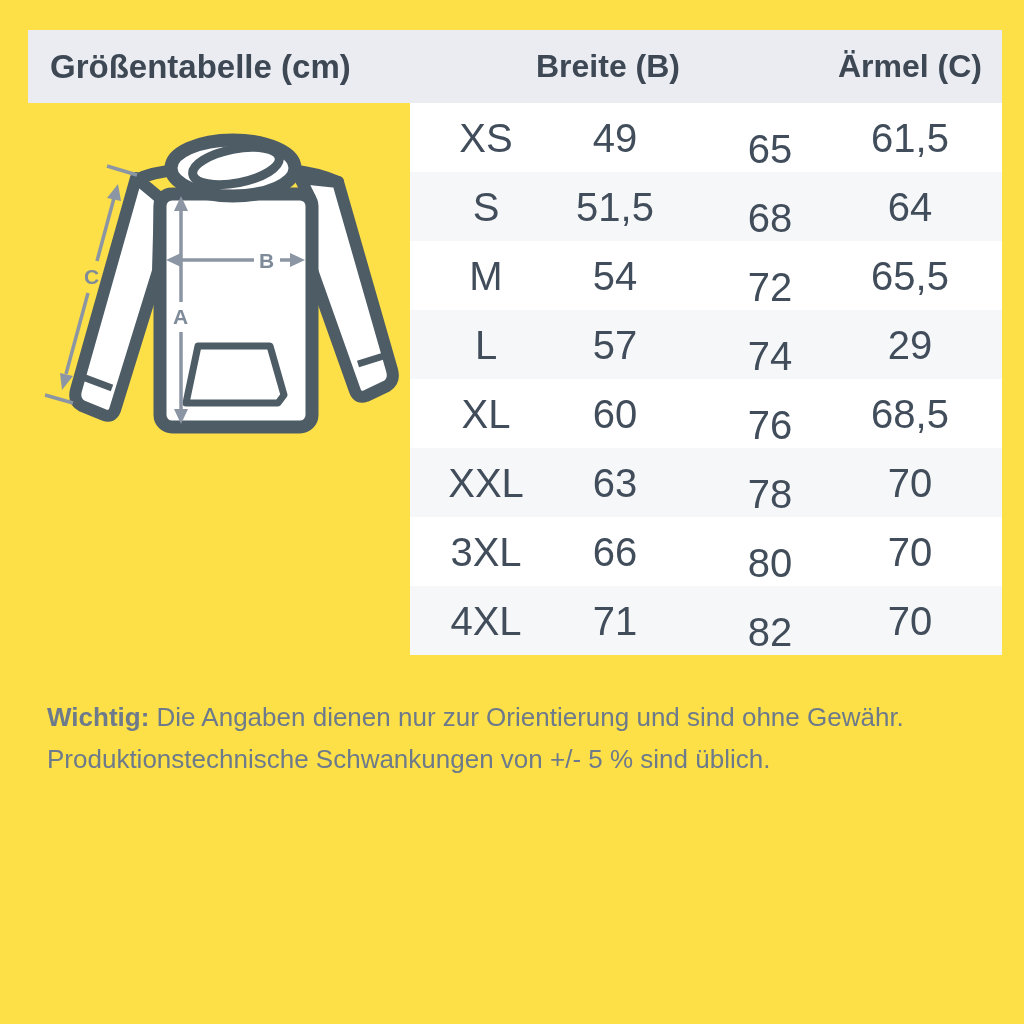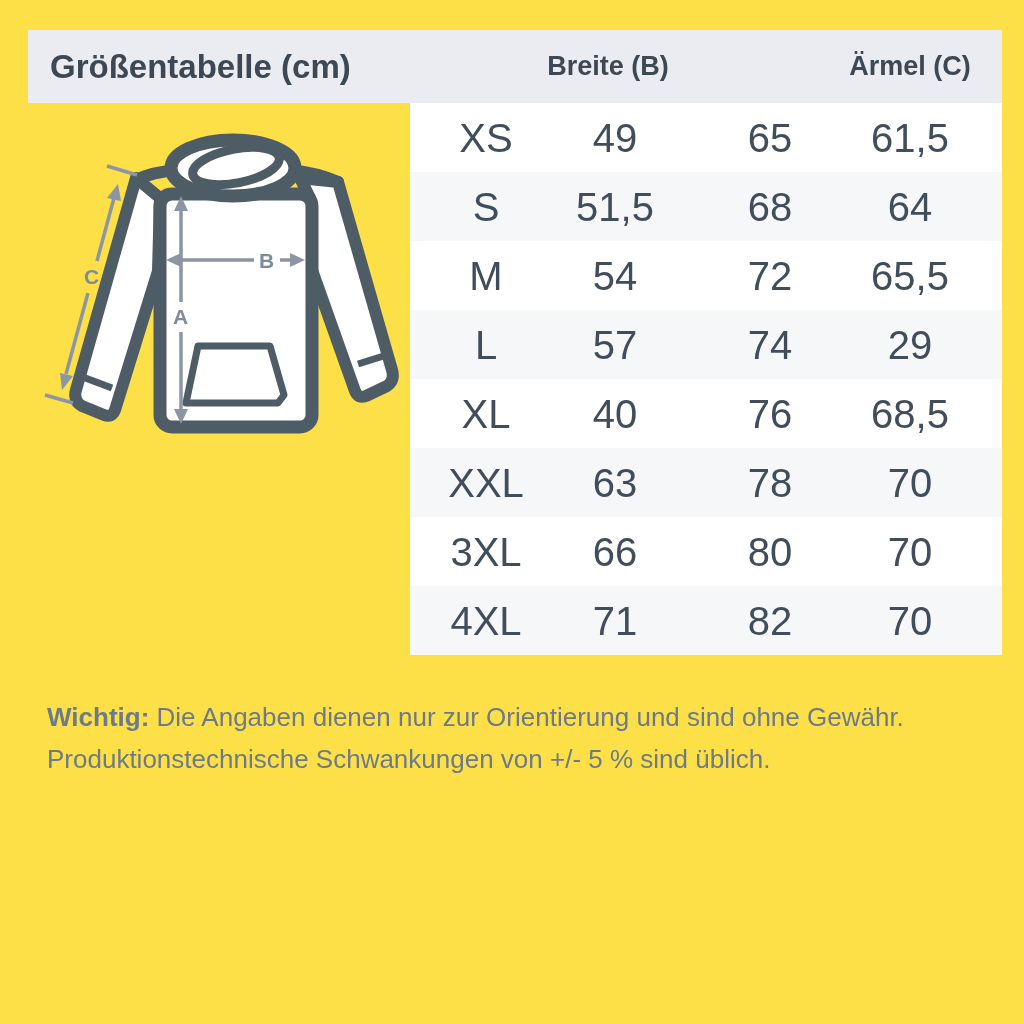--- a/index.html
+++ b/index.html
@@ -12,36 +12,36 @@
     position:absolute;left:28px;top:30px;width:974px;height:73px;
     background:#eaecf1;
   }
   .page-title{
     position:absolute;left:22px;top:0;height:73px;line-height:73px;
     font-size:33px;font-weight:bold;color:#3d4854;white-space:nowrap;
   }
   .col-head{
     position:absolute;top:0;height:73px;line-height:73px;
     transform:translateX(-50%);
-    font-size:27px;font-weight:bold;color:#3d4854;white-space:nowrap;
+    font-size:32px;font-weight:bold;color:#3d4854;white-space:nowrap;
   }
   .col-head.c1{left:580px;}
   .col-head.c2{left:734px;}
   .col-head.c3{left:882px;}
   
   .size-table{position:absolute;left:410px;top:103px;width:592px;}
   .t-row{position:relative;width:592px;height:69px;background:#ffffff;}
   .t-row.striped{background:#f6f7f9;}
   .cell{
     position:absolute;top:50%;transform:translate(-50%,-50%);
     font-size:40px;color:#414d5a;white-space:nowrap;
   }
   .cell.size{left:76px;text-align:center;}
   .cell.b{left:205px;}
-  .cell.h{left:360px;}
+  .cell.h{left:360px;margin-top:11px;}
   .cell.a{left:500px;}
   
   .diagram{position:absolute;left:28px;top:118px;width:382px;height:330px;}
   .garment{fill:#ffffff;stroke:#4e5c66;}
   .gline{fill:none;stroke:#4e5c66;}
   .arrow{stroke:#8b95a3;stroke-width:3.5;fill:none;}
   .ahead{fill:#8b95a3;stroke:none;}
   .dim-label{
     font-family:"Liberation Sans",sans-serif;font-size:21px;font-weight:bold;
     fill:#7f8b9a;letter-spacing:1px;
@@ -131,21 +131,21 @@
       <span class="cell a">65,5</span>
     </div>
     <div class="t-row striped">
       <span class="cell size">L</span>
       <span class="cell b">57</span>
       <span class="cell h">74</span>
       <span class="cell a">29</span>
     </div>
     <div class="t-row">
       <span class="cell size">XL</span>
-      <span class="cell b">40</span>
+      <span class="cell b">60</span>
       <span class="cell h">76</span>
       <span class="cell a">68,5</span>
     </div>
     <div class="t-row striped">
       <span class="cell size">XXL</span>
       <span class="cell b">63</span>
       <span class="cell h">78</span>
       <span class="cell a">70</span>
     </div>
     <div class="t-row">

